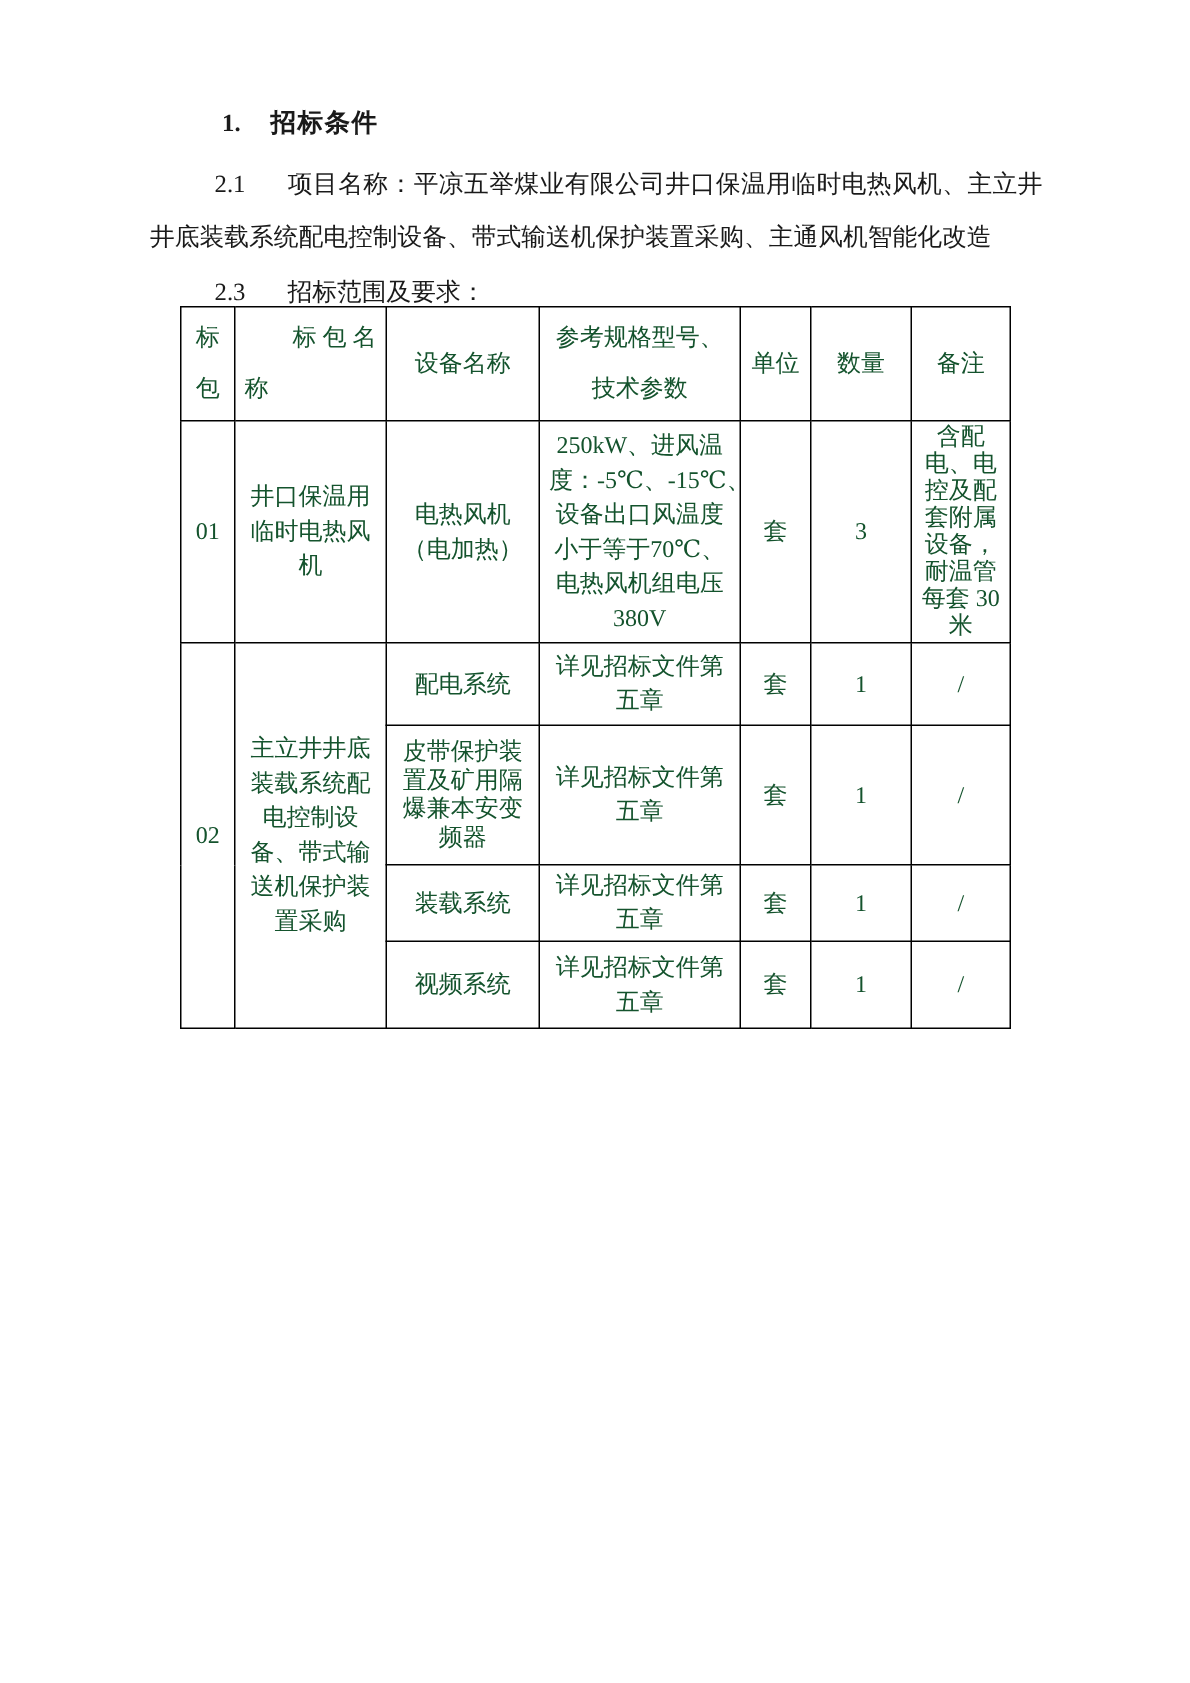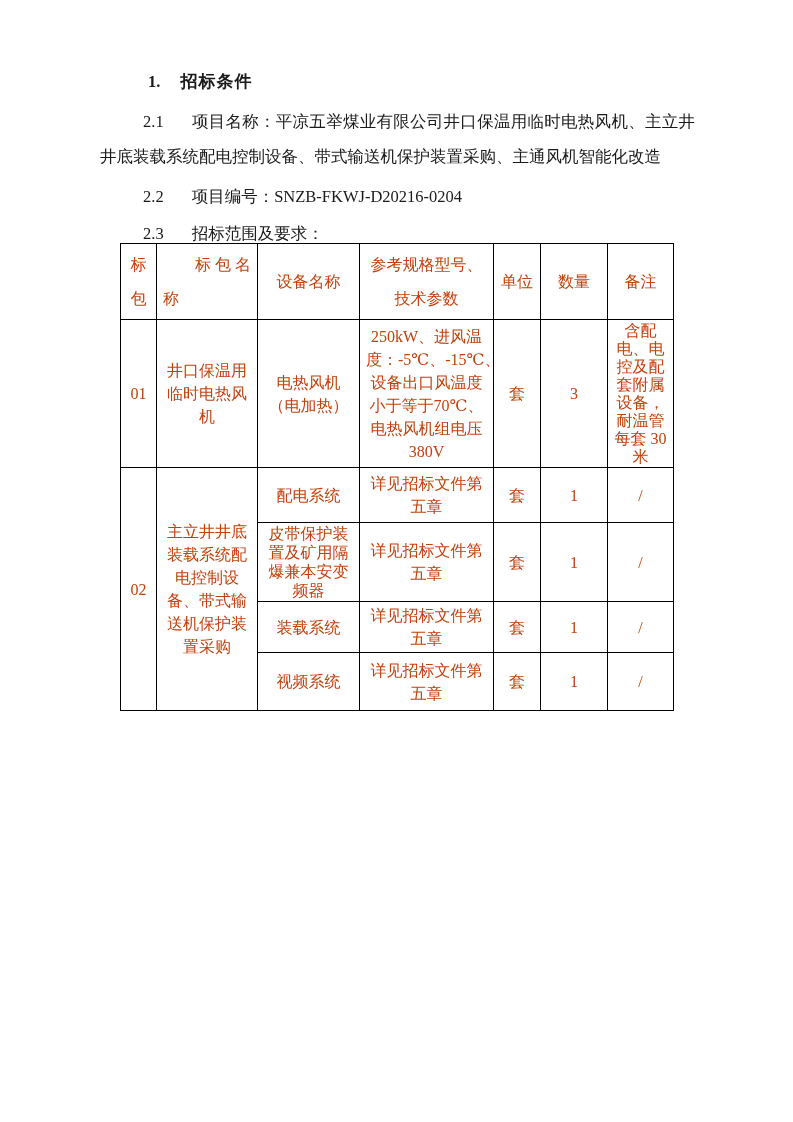--- a/index.html
+++ b/index.html
@@ -50,21 +50,21 @@
   #p-geo { margin-top: -7px; letter-spacing: -0.5px; }
   #p-pkg { margin-top: -2px; }
 
   
   table {
     border-collapse: collapse;
     table-layout: fixed;
     width: 553px;
     margin: -8px 0 0 20px;
     font-size: 16px;
-    color: #c2410c;
+    color: #14532d;
   }
   col.c1 { width: 36px; }
   col.c2 { width: 101px; }
   col.c3 { width: 102px; }
   col.c4 { width: 134px; }
   col.c5 { width: 47px; }
   col.c6 { width: 67px; }
   col.c7 { width: 66px; }
   th, td {
     border: 1.5px solid #000;
@@ -77,42 +77,39 @@
     word-break: normal;
   }
   .cell-code { padding: 1px 2px; }
   th { line-height: 34px; }
   .th-pkgname { text-align: justify; text-indent: 2em; }
   .cell-tight { line-height: 18px; }
   .cell-snug  { line-height: 19px; }
   tr.row-header { height: 76px; }
   tr.row-g1  { height: 148px; }
   tr.row-g2a { height: 55px; }
-  tr.row-g2b { height: 79px; }
+  tr.row-g2b { height: 93px; }
   tr.row-g2c { height: 51px; }
   tr.row-g2d { height: 58px; }
 </style>
 </head>
 <body>
 
 <div class="page">
 
   <div class="doc-h" id="h1">
     <span class="h-num">1.</span><span class="h-title">招标条件</span>
   </div>
 
 
 
   <p class="sub" id="s21">
     <span class="s-num">2.1</span><span>项目名称：平凉五举煤业有限公司井口保温用临时电热风机、主立井井底装载系统配电控制设备、带式输送机保护装置采购、主通风机智能化改造</span>
   </p>
 
-  <p class="sub" id="s22">
-    <span class="s-num">2.2</span><span>项目编号：SNZB-FKWJ-D20216-0204</span>
-  </p>
 
   <p class="sub" id="s23">
     <span class="s-num">2.3</span><span>招标范围及要求：</span>
   </p>
 
 
 
   <table>
     <colgroup>
       <col class="c1">

